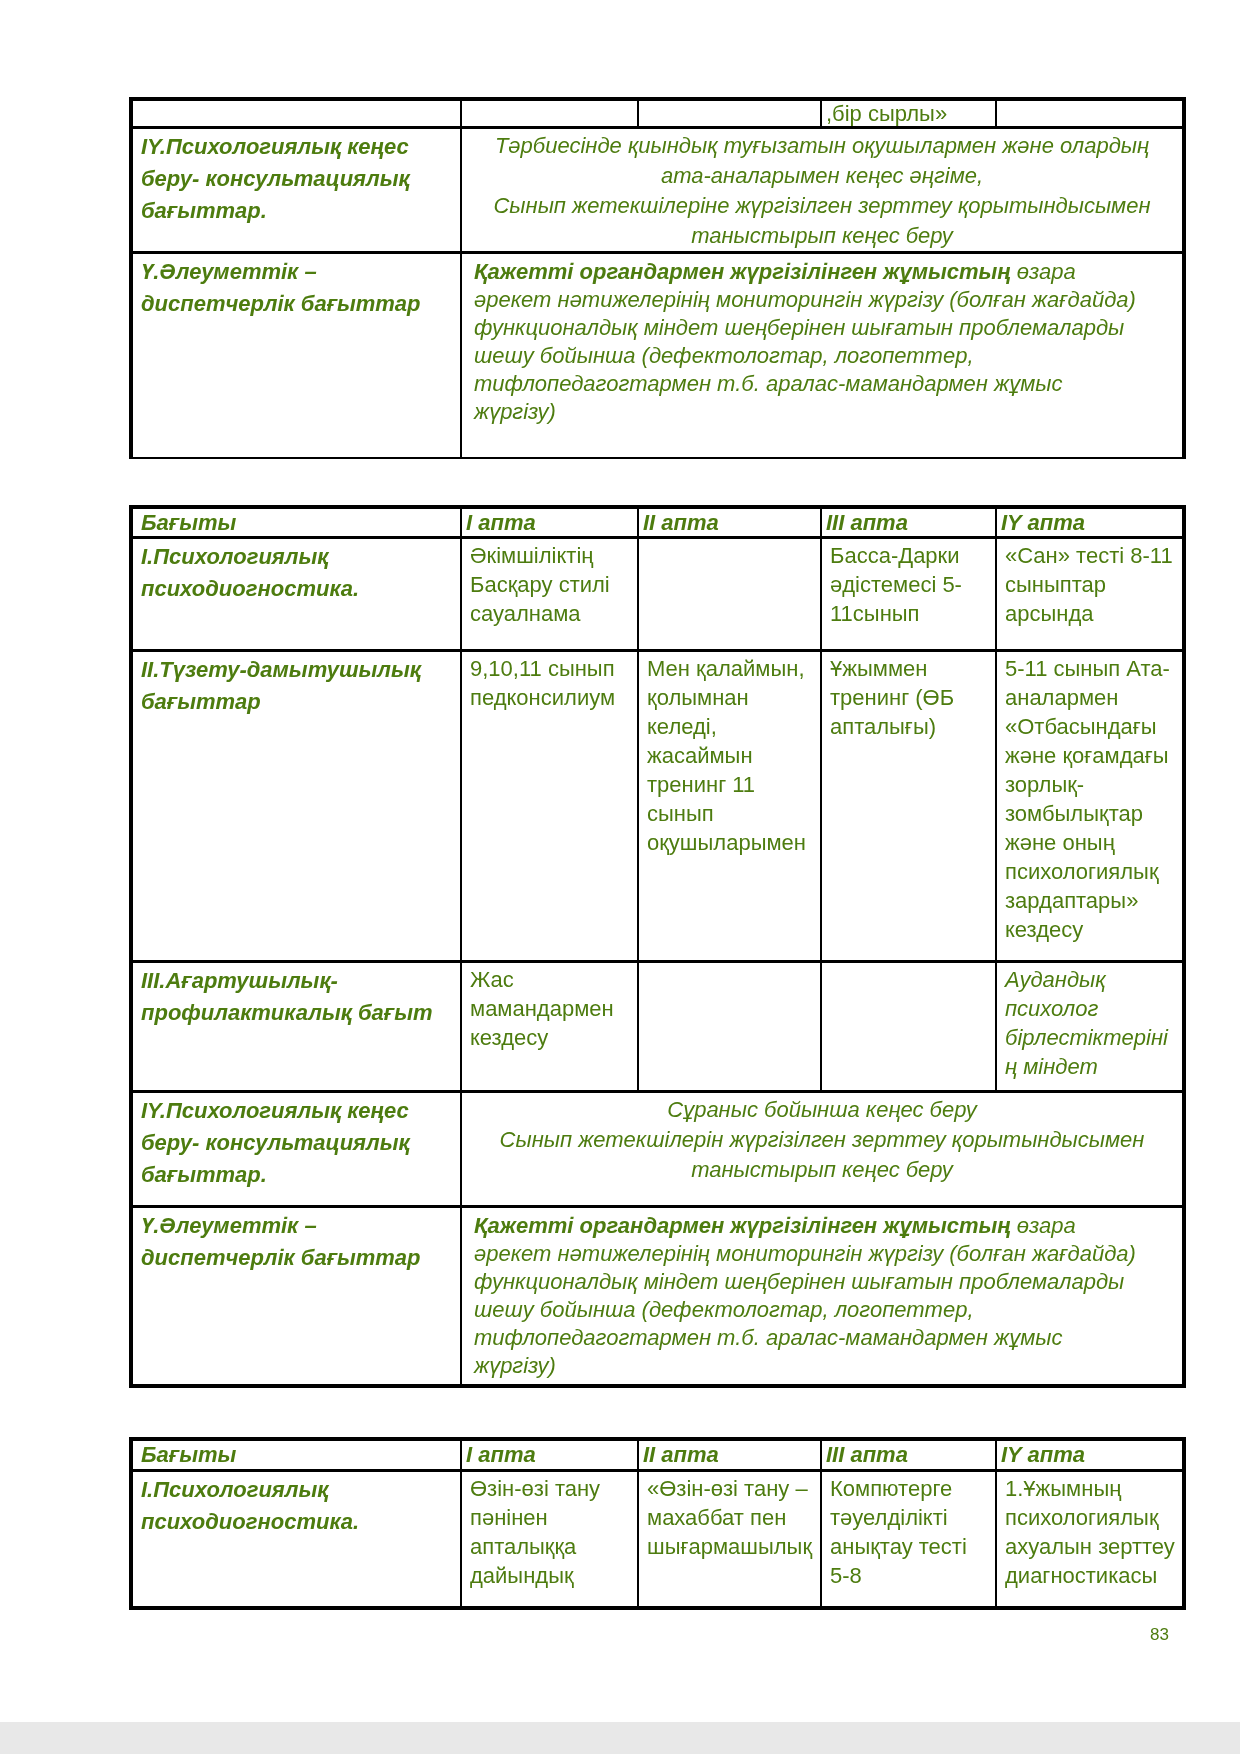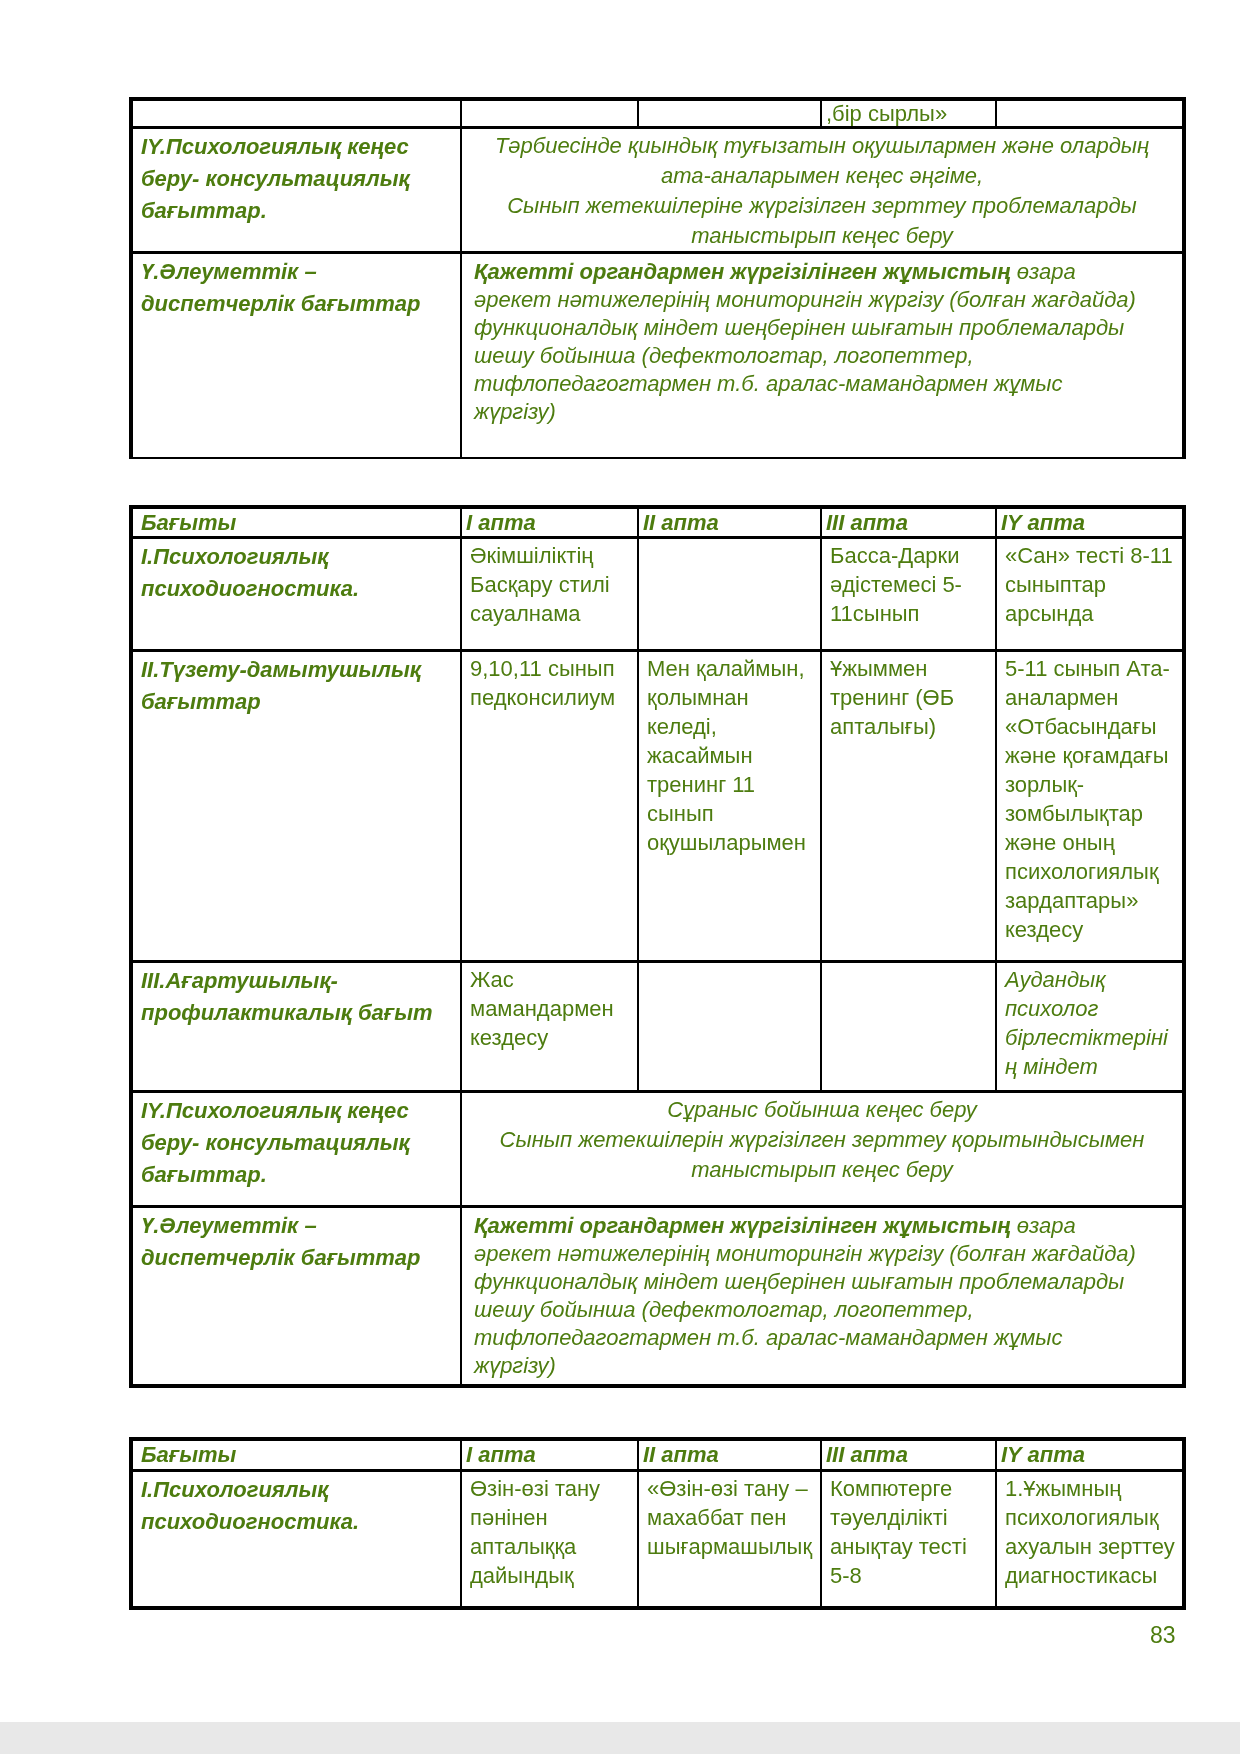--- a/index.html
+++ b/index.html
@@ -13,21 +13,21 @@
   td{border:2px solid #000;border-top-width:3px;border-bottom-width:3px;
      vertical-align:top;padding:2px 6px 0 8px;font-size:22px;line-height:29px;
      overflow:hidden;word-wrap:break-word;overflow-wrap:break-word;}
   td.dir{font-weight:bold;font-style:italic;line-height:32px;}
   td.hdr{font-weight:bold;font-style:italic;text-align:left;line-height:26px;padding:1px 4px 0 4px;}
   td.mc{font-style:italic;text-align:center;white-space:pre-line;line-height:30px;padding:2px 10px 0 10px;}
   td.ml{font-style:italic;white-space:pre-line;line-height:28px;padding:4px 10px 4px 12px;}
   td.ml .lead{font-weight:bold;}
   td.it{font-style:italic;}
   td.tail{padding:0 4px;line-height:25px;}
-  .pageno{position:absolute;left:1150px;top:1622px;font-size:23px;line-height:26px;}
+  .pageno{position:absolute;left:1150px;top:1622px;font-size:17px;line-height:26px;}
 </style>
 </head>
 <body>
 
 <div class="page">
 
   <div class="tbl-wrap t1">
     <table>
       <colgroup>
         <col style="width:330px">
@@ -41,21 +41,21 @@
         <td class="tail"></td>
         <td class="tail"></td>
         <td class="tail"></td>
         <td class="tail">,бір сырлы»</td>
         <td class="tail"></td>
       </tr>
       <tr style="height:119px">
         <td class="dir">IY.Психологиялық кеңес беру- консультациялық бағыттар.</td>
         <td class="mc" colspan="4">Тәрбиесінде қиындық туғызатын оқушылармен және олардың
 ата-аналарымен кеңес әңгіме,
-Сынып жетекшілеріне жүргізілген зерттеу проблемаларды
+Сынып жетекшілеріне жүргізілген зерттеу қорытындысымен
 таныстырып кеңес беру</td>
       </tr>
       <tr style="height:206px">
         <td class="dir">Ү.Әлеуметтік – диспетчерлік бағыттар</td>
         <td class="ml" colspan="4"><span class="lead">Қажетті органдармен  жүргізілінген  жұмыстың </span><span>өзара
 әрекет нәтижелерінің мониторингін жүргізу (болған жағдайда)
 функционалдық міндет шеңберінен шығатын проблемаларды
 шешу бойынша (дефектологтар, логопеттер,
 тифлопедагогтармен т.б. аралас-мамандармен жұмыс
 жүргізу)</span></td>

